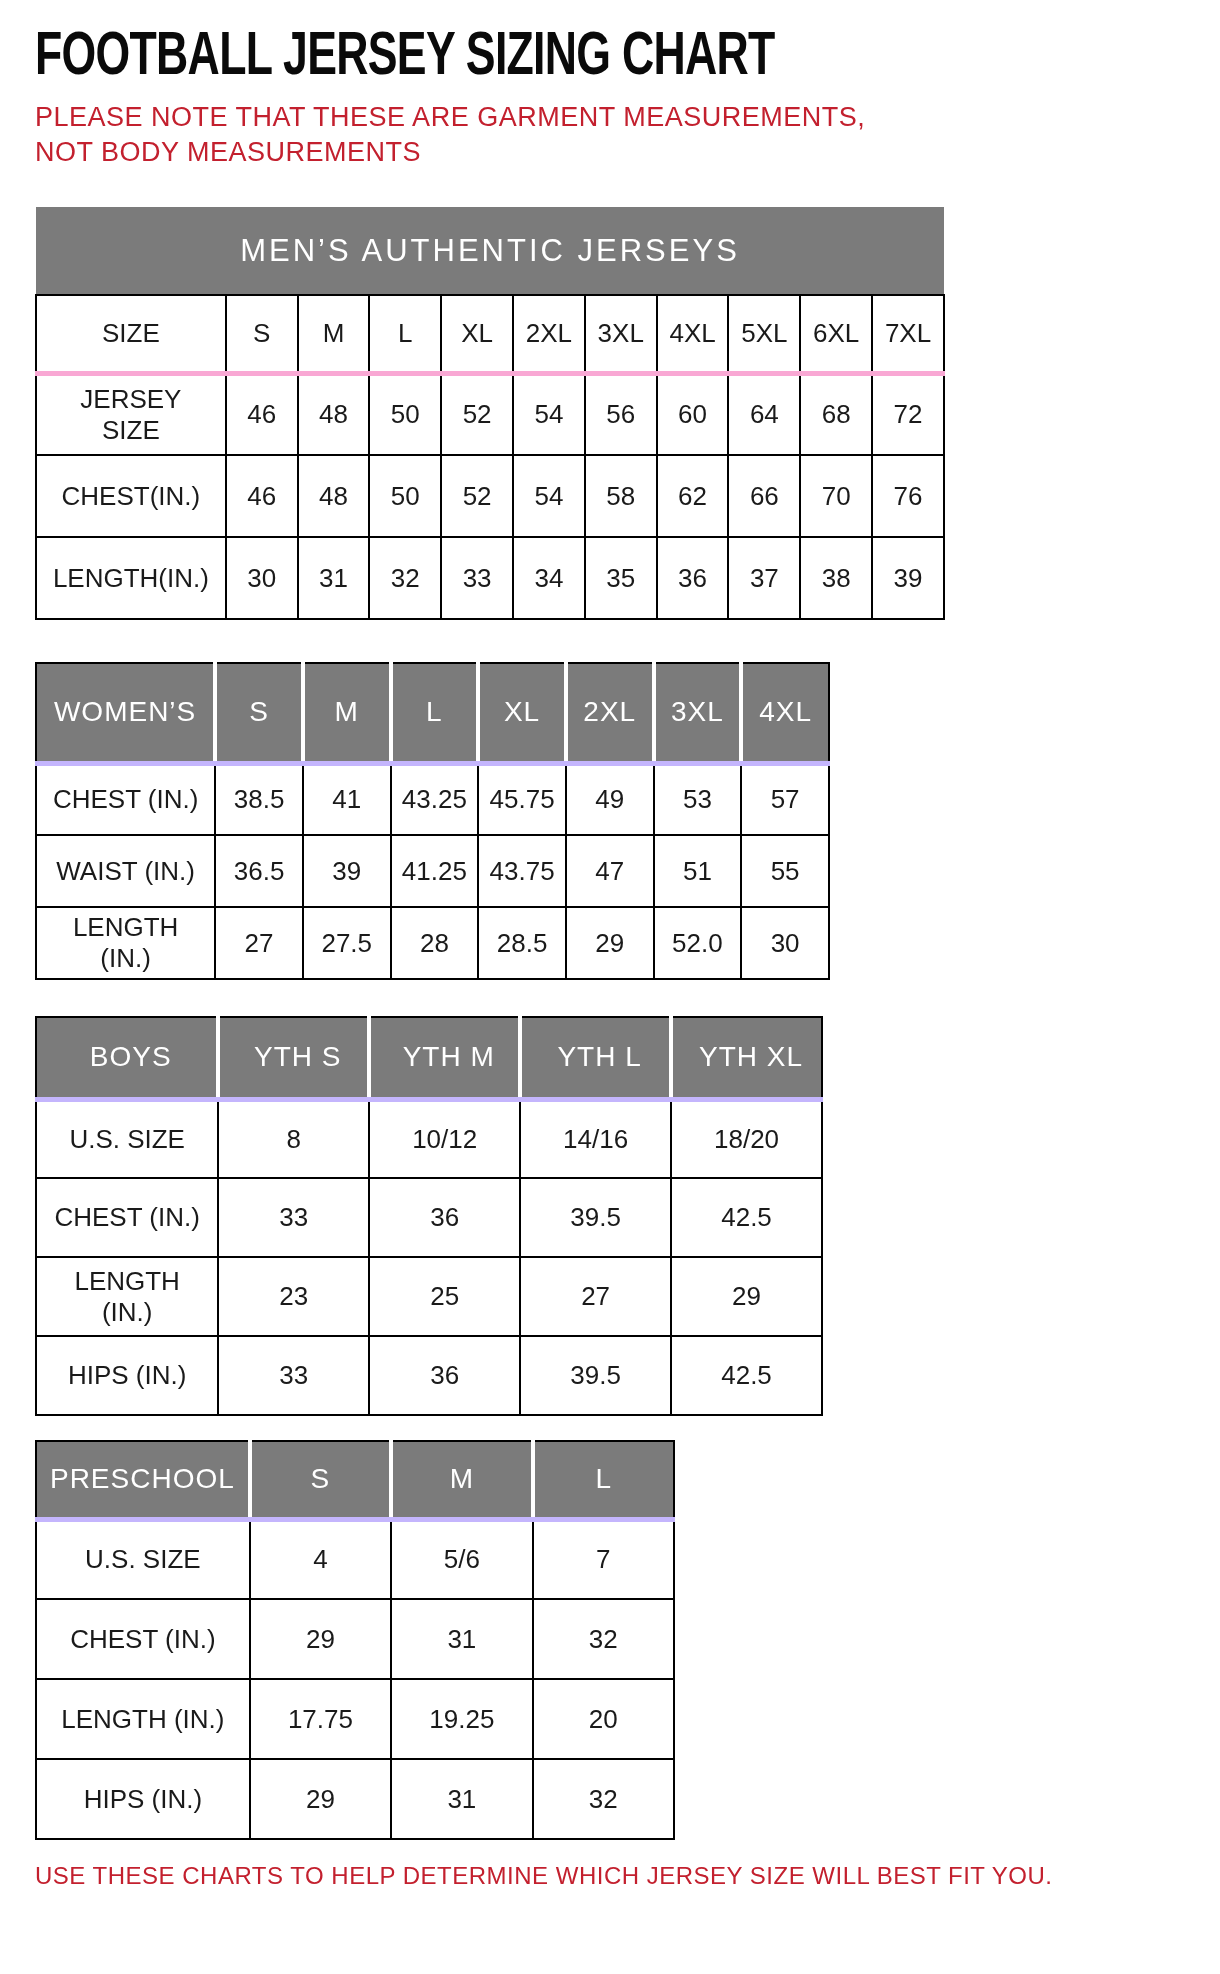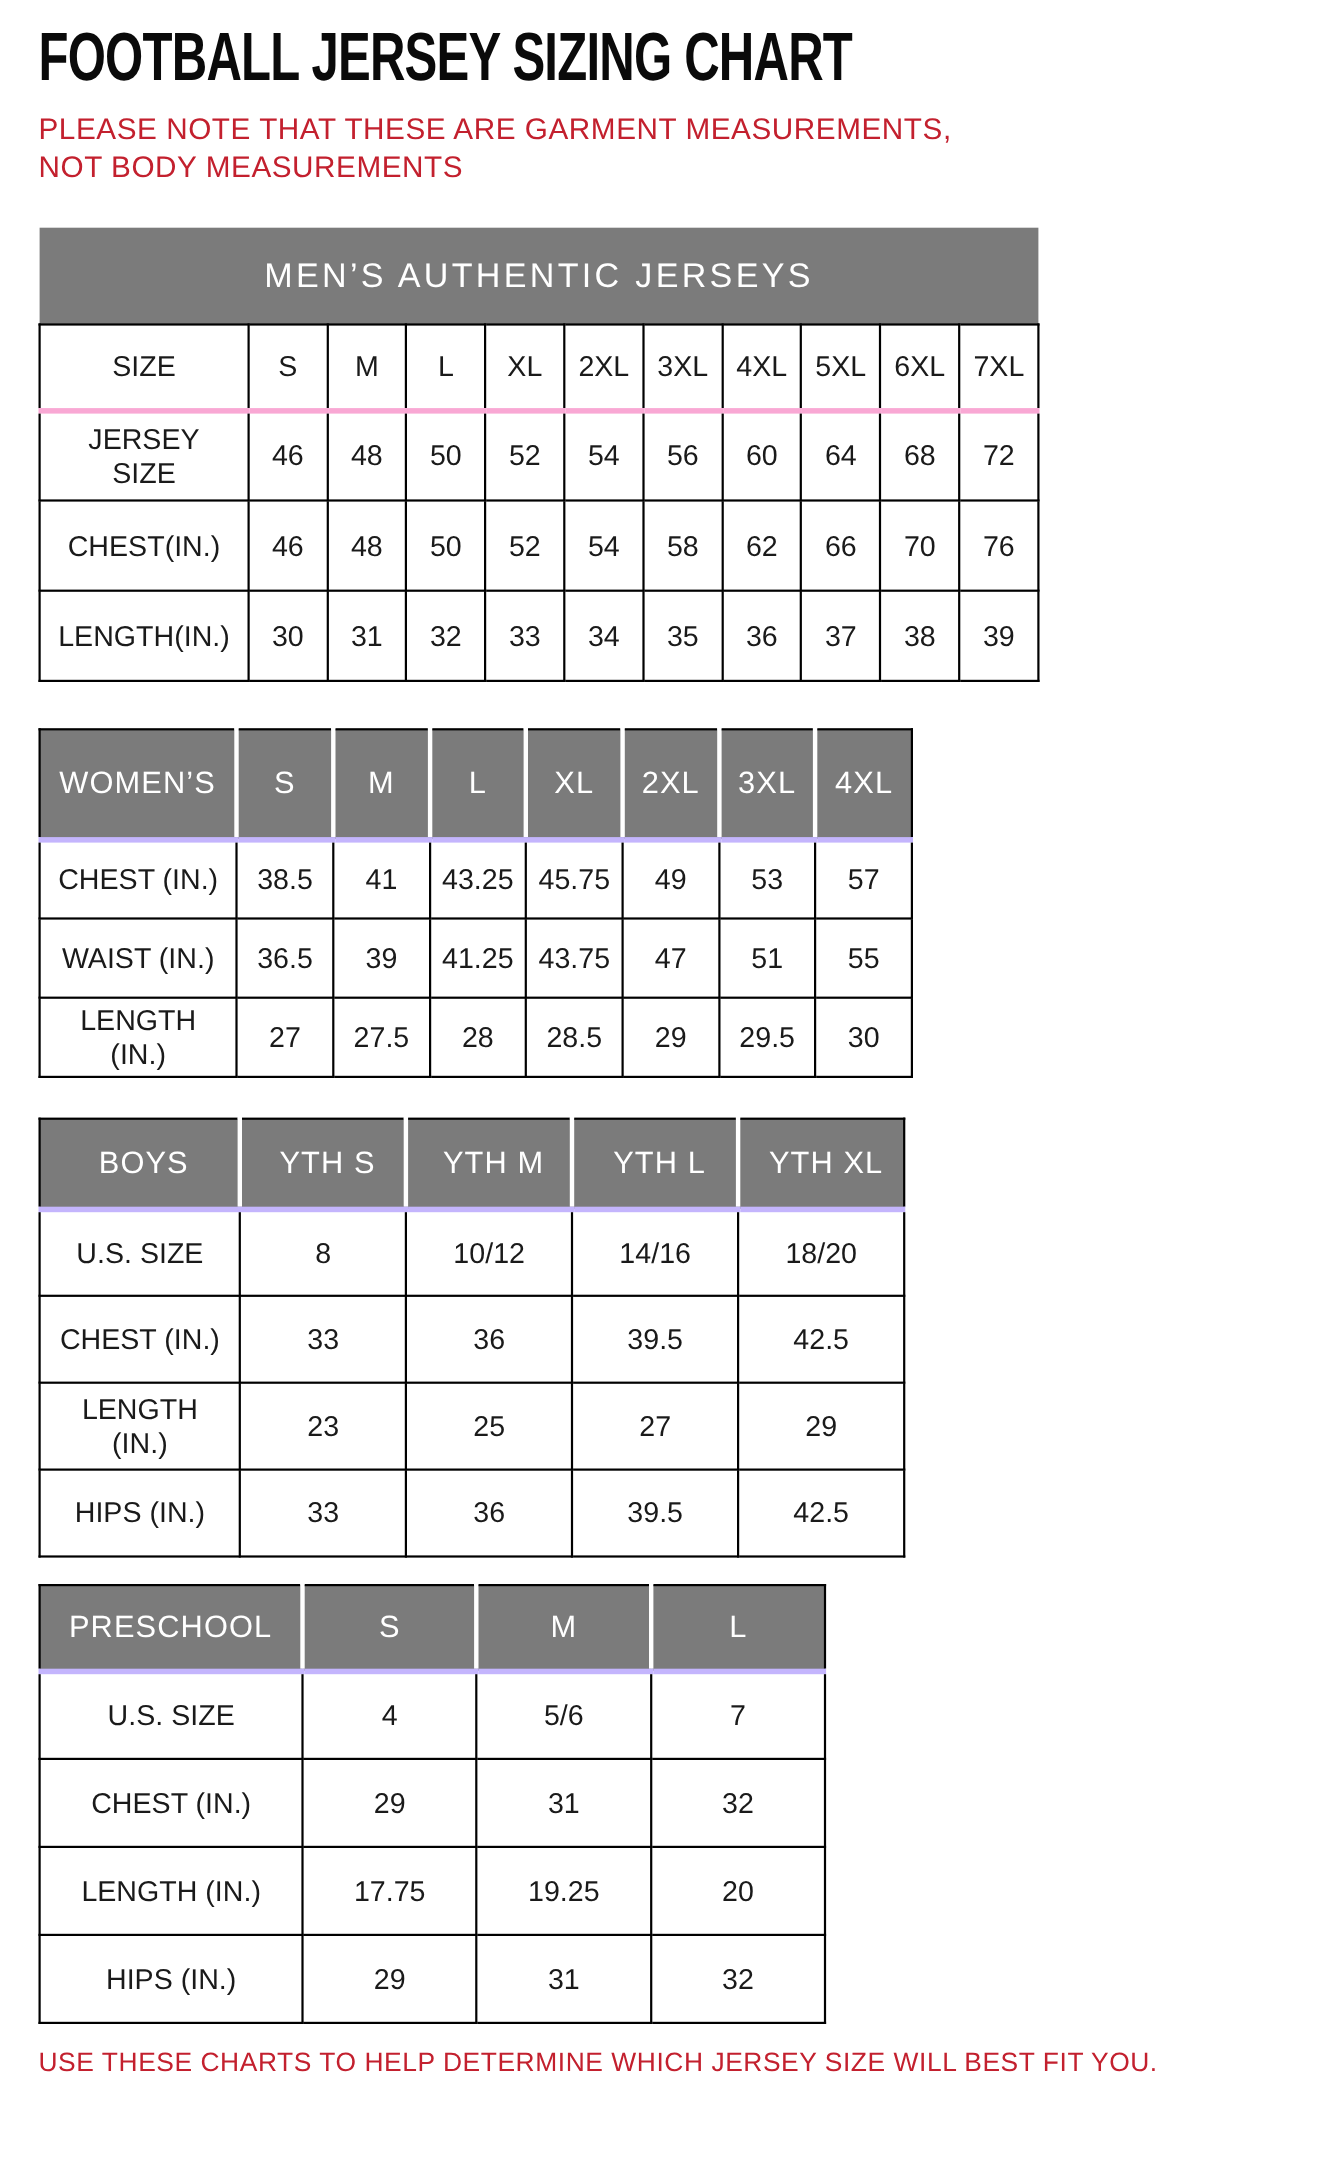--- a/index.html
+++ b/index.html
@@ -82,21 +82,21 @@
   .tbl-mens td{height:82px;}
 
   .tbl-womens{width:795px;margin-bottom:36px;}
   .tbl-womens .gray-head th{height:100px;}
   .tbl-womens td{height:72px;}
 
   .tbl-boys{width:788px;margin-bottom:24px;}
   .tbl-boys .gray-head th{height:82px;padding-left:12px;}
   .tbl-boys td{height:79px;}
 
-  .tbl-preschool{width:716px;margin-bottom:22px;}
+  .tbl-preschool{width:640px;margin-bottom:22px;}
   .tbl-preschool .gray-head th{height:78px;}
   .tbl-preschool td{height:80px;}
 
   .footer-note{
     color:var(--red);
     font-size:24px;
     letter-spacing:0.5px;
     margin-top:18px;
     white-space:nowrap;
   }
@@ -227,21 +227,21 @@
           <td>51</td>
           <td>55</td>
         </tr>
         <tr>
           <td class="row-label">LENGTH (IN.)</td>
           <td>27</td>
           <td>27.5</td>
           <td>28</td>
           <td>28.5</td>
           <td>29</td>
-          <td>29.5</td>
+          <td>52.0</td>
           <td>30</td>
         </tr>
       </tbody>
     </table>
 
   <table class="tbl-boys">
       <colgroup>
         <col style="width: 23.2%;">
         <col style="width: 19.2%;">
         <col style="width: 19.2%;">

